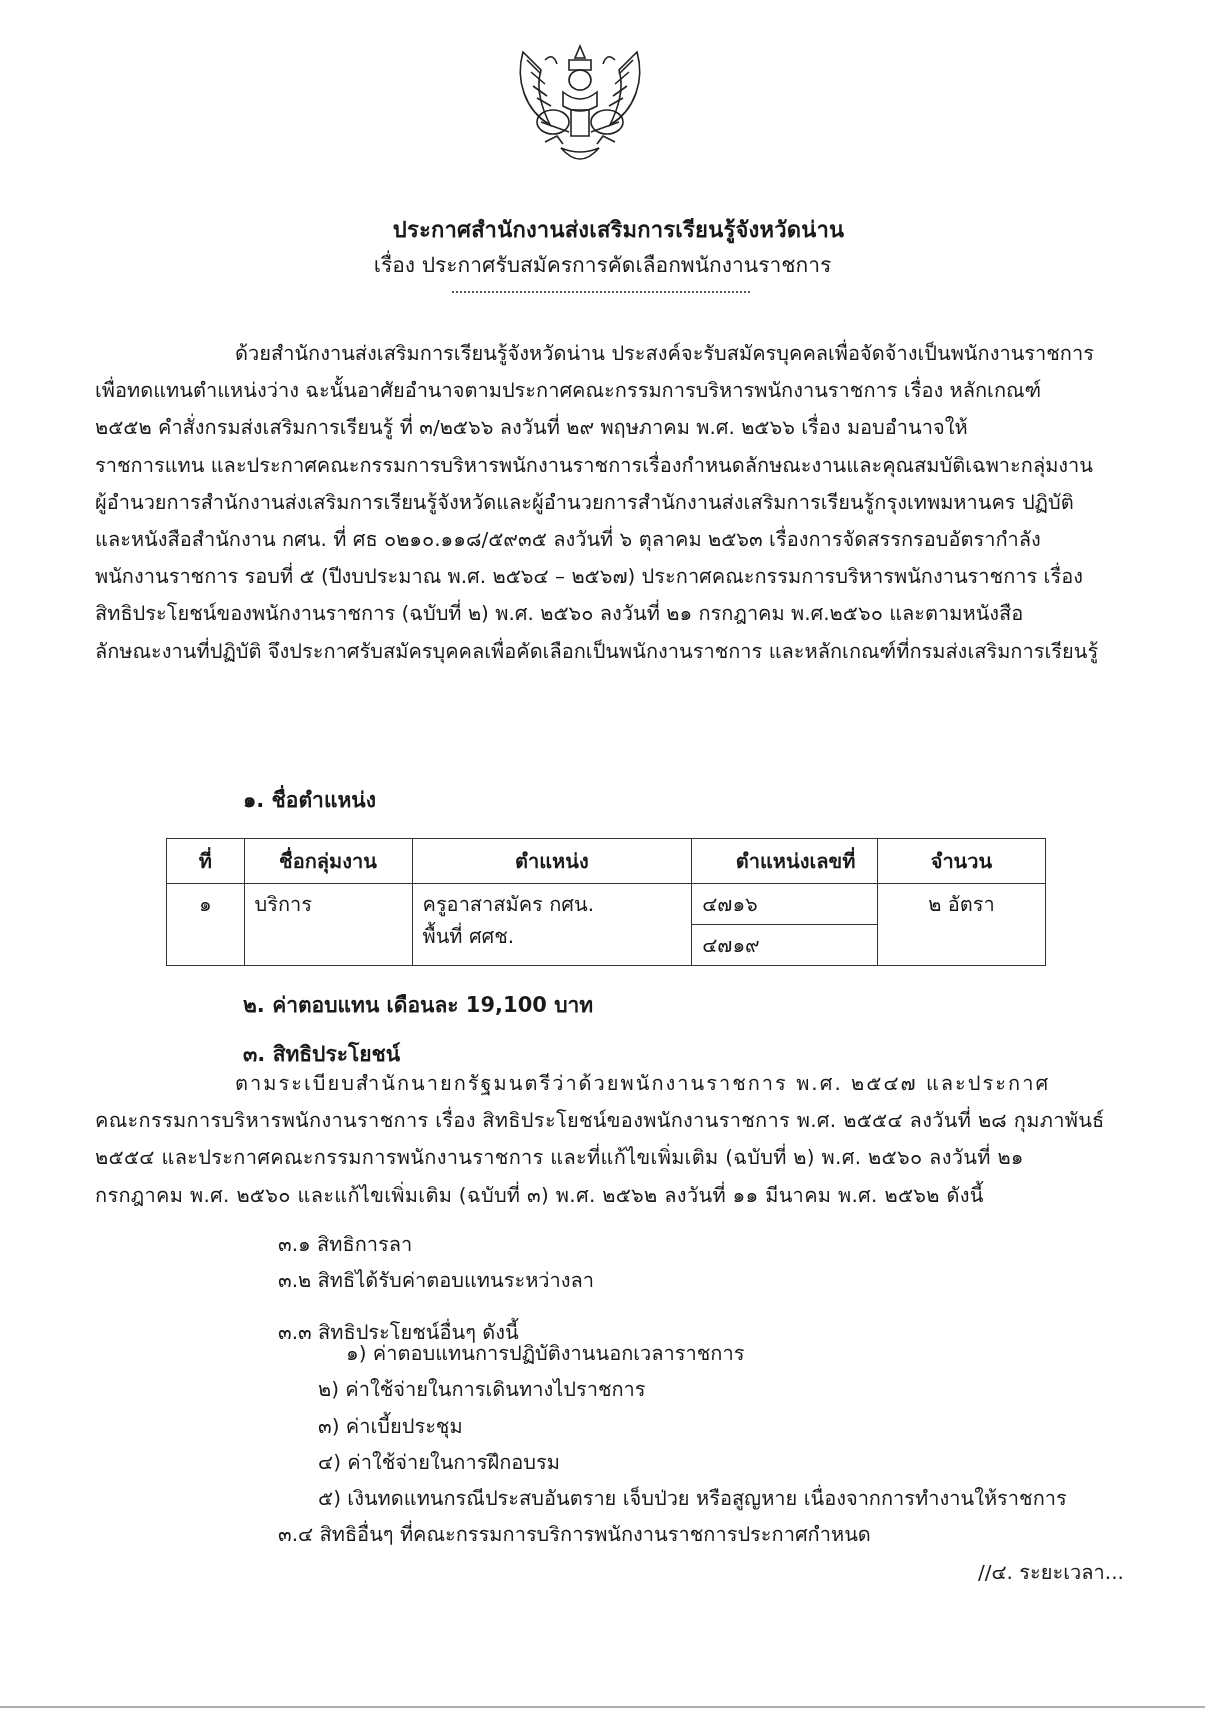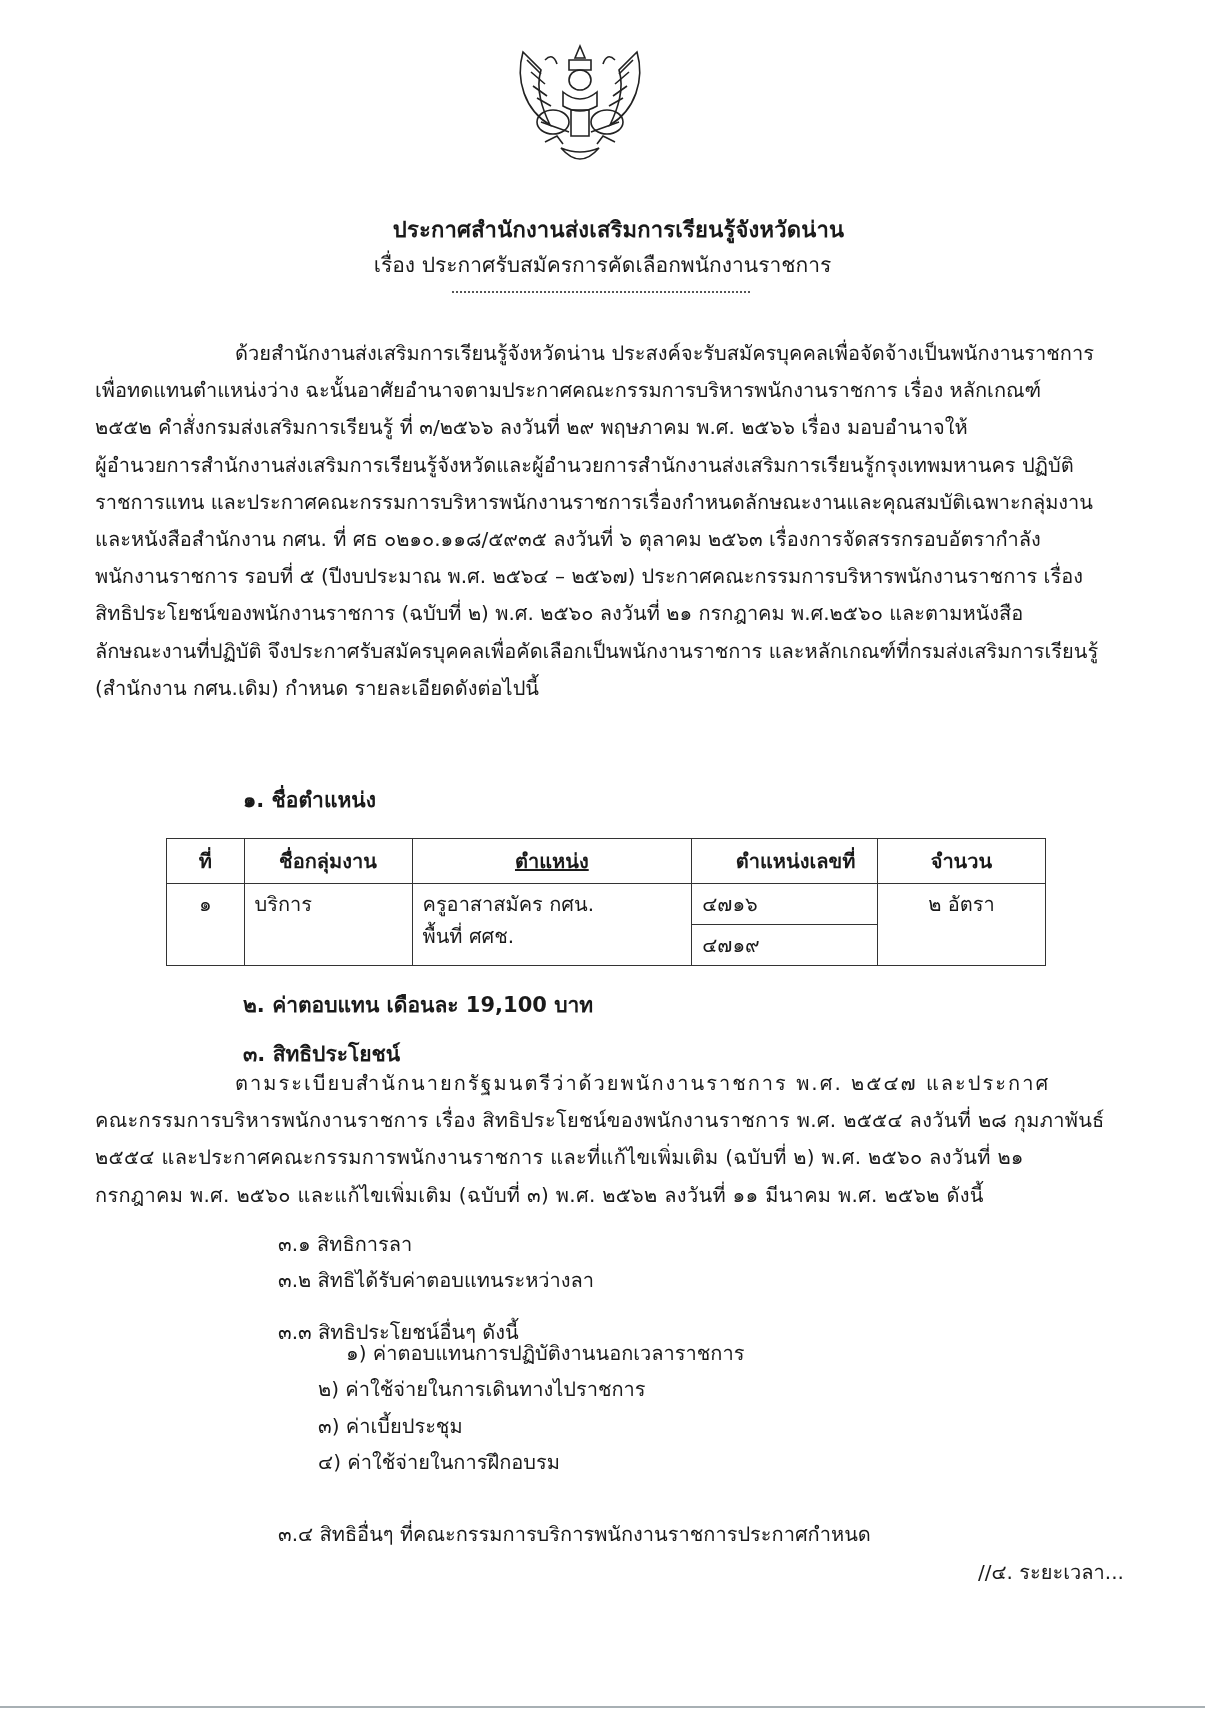--- a/index.html
+++ b/index.html
@@ -65,37 +65,36 @@
   </svg>
 
   <div class="title-main">ประกาศสำนักงานส่งเสริมการเรียนรู้จังหวัดน่าน</div>
   <div class="title-sub">เรื่อง  ประกาศรับสมัครการคัดเลือกพนักงานราชการ</div>
   <div class="dots"></div>
 
   <div class="para" style="top:335px;">
     <span class="ln ind">ด้วยสำนักงานส่งเสริมการเรียนรู้จังหวัดน่าน ประสงค์จะรับสมัครบุคคลเพื่อจัดจ้างเป็นพนักงานราชการ</span>
     <span class="ln">เพื่อทดแทนตำแหน่งว่าง ฉะนั้นอาศัยอำนาจตามประกาศคณะกรรมการบริหารพนักงานราชการ เรื่อง หลักเกณฑ์</span>
     <span class="ln">๒๕๕๒ คำสั่งกรมส่งเสริมการเรียนรู้ ที่ ๓/๒๕๖๖ ลงวันที่ ๒๙ พฤษภาคม พ.ศ. ๒๕๖๖ เรื่อง มอบอำนาจให้</span>
+    <span class="ln">ราชการแทน และประกาศคณะกรรมการบริหารพนักงานราชการเรื่องกำหนดลักษณะงานและคุณสมบัติเฉพาะกลุ่มงาน</span>
     <span class="ln">ผู้อำนวยการสำนักงานส่งเสริมการเรียนรู้จังหวัดและผู้อำนวยการสำนักงานส่งเสริมการเรียนรู้กรุงเทพมหานคร ปฏิบัติ</span>
-    <span class="ln">ราชการแทน และประกาศคณะกรรมการบริหารพนักงานราชการเรื่องกำหนดลักษณะงานและคุณสมบัติเฉพาะกลุ่มงาน</span>
     <span class="ln">และหนังสือสำนักงาน กศน. ที่ ศธ ๐๒๑๐.๑๑๘/๕๙๓๕ ลงวันที่ ๖ ตุลาคม ๒๕๖๓ เรื่องการจัดสรรกรอบอัตรากำลัง</span>
     <span class="ln">พนักงานราชการ รอบที่ ๕ (ปีงบประมาณ พ.ศ. ๒๕๖๔ – ๒๕๖๗) ประกาศคณะกรรมการบริหารพนักงานราชการ เรื่อง</span>
     <span class="ln">สิทธิประโยชน์ของพนักงานราชการ (ฉบับที่ ๒) พ.ศ. ๒๕๖๐ ลงวันที่ ๒๑ กรกฎาคม พ.ศ.๒๕๖๐ และตามหนังสือ</span>
     <span class="ln">ลักษณะงานที่ปฏิบัติ จึงประกาศรับสมัครบุคคลเพื่อคัดเลือกเป็นพนักงานราชการ และหลักเกณฑ์ที่กรมส่งเสริมการเรียนรู้</span>
-    <span class="ln">(สำนักงาน กศน.เดิม) กำหนด รายละเอียดดังต่อไปนี้</span>
   </div>
 
   <div class="heading" style="left:243px; top:783px;">๑. ชื่อตำแหน่ง</div>
 
   <table class="pos">
     <thead>
       <tr>
         <th style="width:58px;">ที่</th>
         <th style="width:150px;">ชื่อกลุ่มงาน</th>
-        <th style="width:265px;text-decoration:underline;">ตำแหน่ง</th>
+        <th style="width:265px;">ตำแหน่ง</th>
         <th style="width:145px;padding-left:32px;">ตำแหน่งเลขที่</th>
         <th style="width:150px;text-align:center;">จำนวน</th>
       </tr>
     </thead>
     <tbody>
       <tr>
         <td class="c" rowspan="2">๑</td>
         <td rowspan="2">บริการ</td>
         <td rowspan="2">
           <div>ครูอาสาสมัคร กศน.</div>
@@ -121,19 +120,20 @@
   </div>
 
   <div class="sub" style="left:278px; top:1228px;">๓.๑ สิทธิการลา</div>
   <div class="sub" style="left:278px; top:1264px;">๓.๒ สิทธิได้รับค่าตอบแทนระหว่างลา</div>
   <div class="sub" style="left:278px; top:1300px;margin-top:16px;">๓.๓ สิทธิประโยชน์อื่นๆ ดังนี้</div>
 
   <div class="sub" style="left:318px; top:1337px;margin-left:28px;">๑) ค่าตอบแทนการปฏิบัติงานนอกเวลาราชการ</div>
   <div class="sub" style="left:318px; top:1373px;">๒) ค่าใช้จ่ายในการเดินทางไปราชการ</div>
   <div class="sub" style="left:318px; top:1410px;">๓) ค่าเบี้ยประชุม</div>
   <div class="sub" style="left:318px; top:1446px;">๔) ค่าใช้จ่ายในการฝึกอบรม</div>
+  <div class="sub" style="left:318px; top:1482px;">๕) เงินทดแทนกรณีประสบอันตราย เจ็บป่วย หรือสูญหาย เนื่องจากการทำงานให้ราชการ</div>
 
   <div class="sub" style="left:278px; top:1518px;">๓.๔ สิทธิอื่นๆ ที่คณะกรรมการบริการพนักงานราชการประกาศกำหนด</div>
 
   <div class="sub" style="left:978px; top:1556px;">//๔. ระยะเวลา...</div>
 
   <div class="footer-rule"></div>
 </div>
 
 </body></html>

